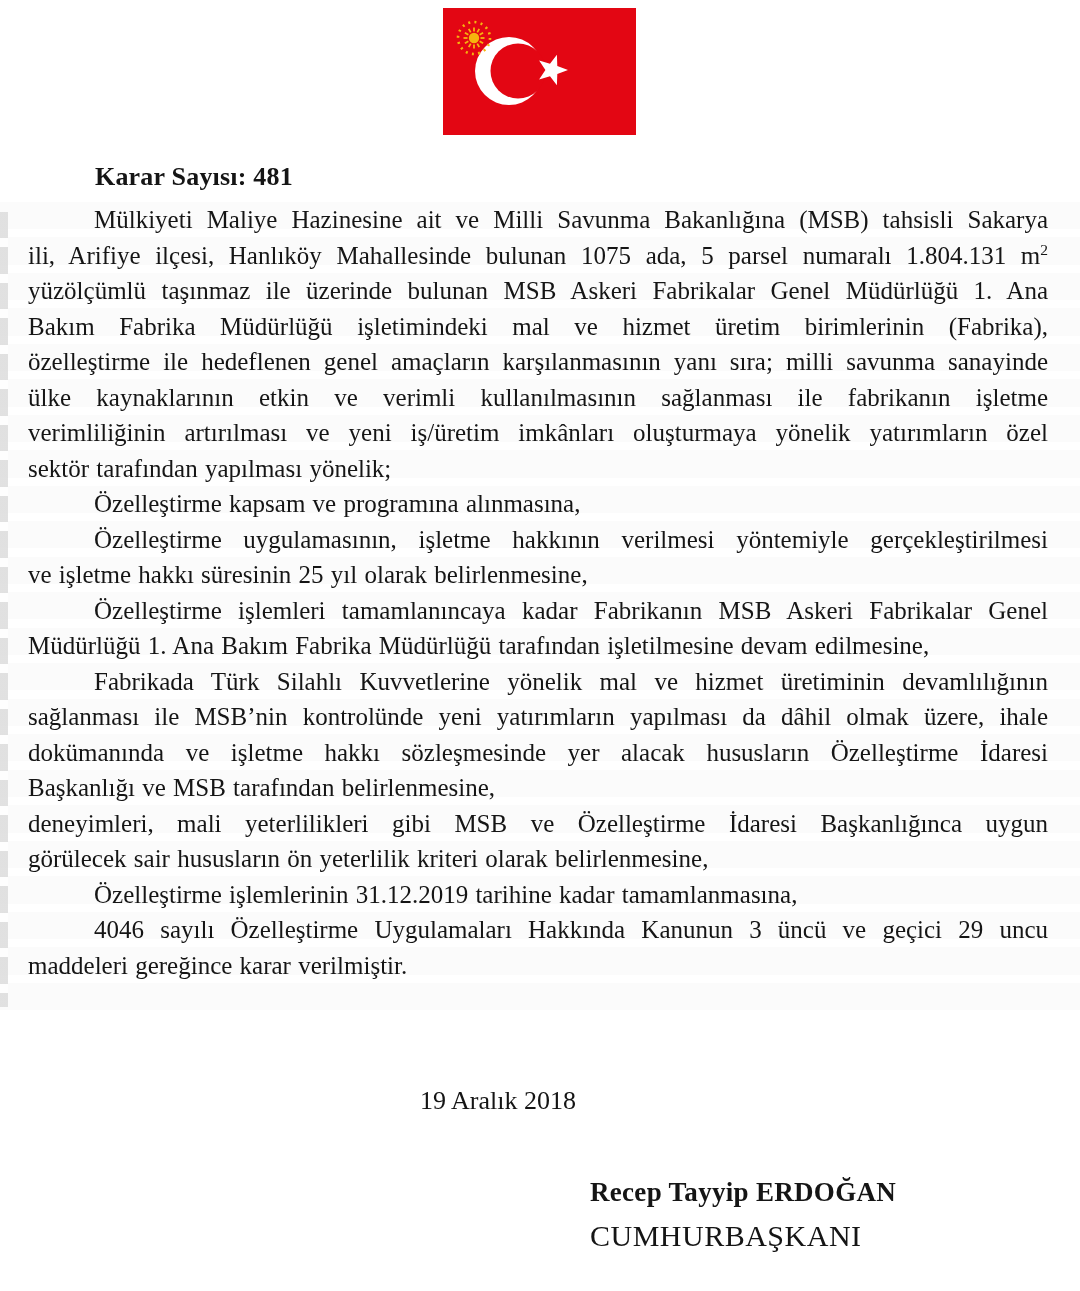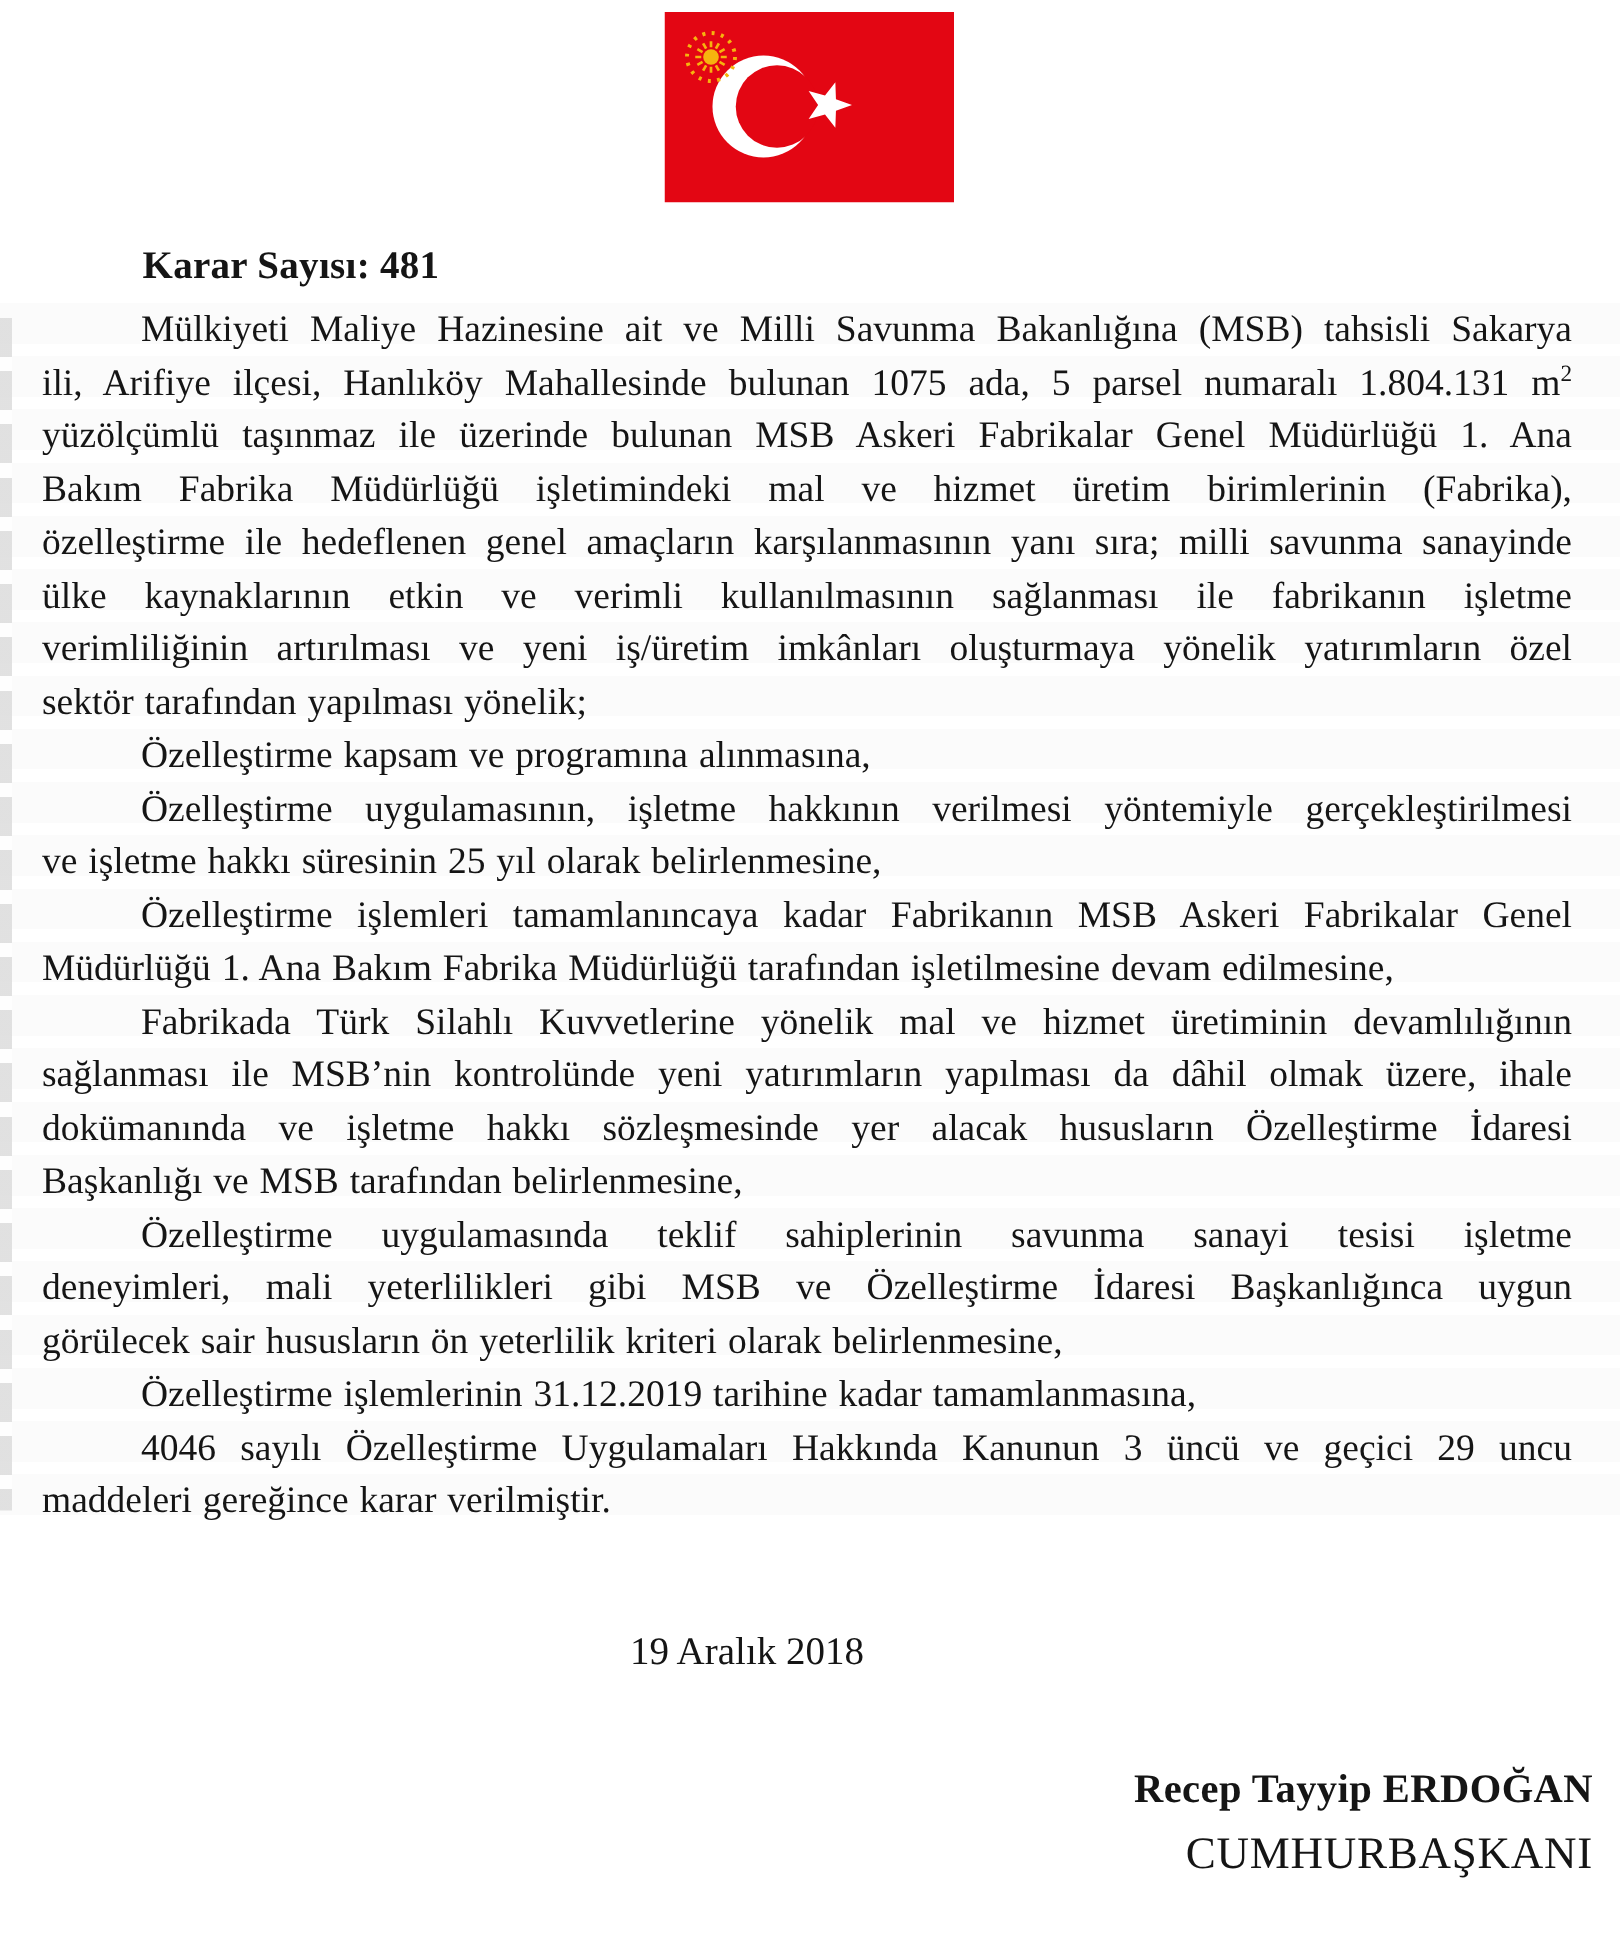--- a/index.html
+++ b/index.html
@@ -78,24 +78,24 @@
   .date-line {
     position: absolute;
     left: 0;
     top: 1086px;
     width: 996px;
     text-align: center;
     font-size: 26px;
   }
   .signature {
     position: absolute;
-    left: 572px;
+    left: 590px;
     top: 1176px;
     width: 490px;
-    text-align: right;
+    text-align: left;
   }
   .signature .sig-name {
     font-size: 27px;
     font-weight: bold;
     line-height: 32px;
     letter-spacing: 0.3px;
   }
   .signature .sig-title {
     font-size: 30px;
     line-height: 32px;
@@ -153,21 +153,20 @@
       <div class="line end"><span>sektör tarafından yapılması yönelik;</span></div>
       <div class="line indent end"><span>Özelleştirme kapsam ve programına alınmasına,</span></div>
       <div class="line indent"><span>Özelleştirme uygulamasının, işletme hakkının verilmesi yöntemiyle gerçekleştirilmesi</span></div>
       <div class="line end"><span>ve işletme hakkı süresinin 25 yıl olarak belirlenmesine,</span></div>
       <div class="line indent"><span>Özelleştirme işlemleri tamamlanıncaya kadar Fabrikanın MSB Askeri Fabrikalar Genel</span></div>
       <div class="line end"><span>Müdürlüğü 1. Ana Bakım Fabrika Müdürlüğü tarafından işletilmesine devam edilmesine,</span></div>
       <div class="line indent"><span>Fabrikada Türk Silahlı Kuvvetlerine yönelik mal ve hizmet üretiminin devamlılığının</span></div>
       <div class="line"><span>sağlanması ile MSB’nin kontrolünde yeni yatırımların yapılması da dâhil olmak üzere, ihale</span></div>
       <div class="line"><span>dokümanında ve işletme hakkı sözleşmesinde yer alacak hususların Özelleştirme İdaresi</span></div>
       <div class="line end"><span>Başkanlığı ve MSB tarafından belirlenmesine,</span></div>
-      <div class="line indent"><span>Özelleştirme uygulamasında teklif sahiplerinin savunma sanayi tesisi işletme</span></div>
       <div class="line"><span>deneyimleri, mali yeterlilikleri gibi MSB ve Özelleştirme İdaresi Başkanlığınca uygun</span></div>
       <div class="line end"><span>görülecek sair hususların ön yeterlilik kriteri olarak belirlenmesine,</span></div>
       <div class="line indent end"><span>Özelleştirme işlemlerinin 31.12.2019 tarihine kadar tamamlanmasına,</span></div>
       <div class="line indent"><span>4046 sayılı Özelleştirme Uygulamaları Hakkında Kanunun 3 üncü ve geçici 29 uncu</span></div>
       <div class="line end"><span>maddeleri gereğince karar verilmiştir.</span></div>
     </div>
 
   <div class="date-line">19 Aralık 2018</div>
 
   <div class="signature">

